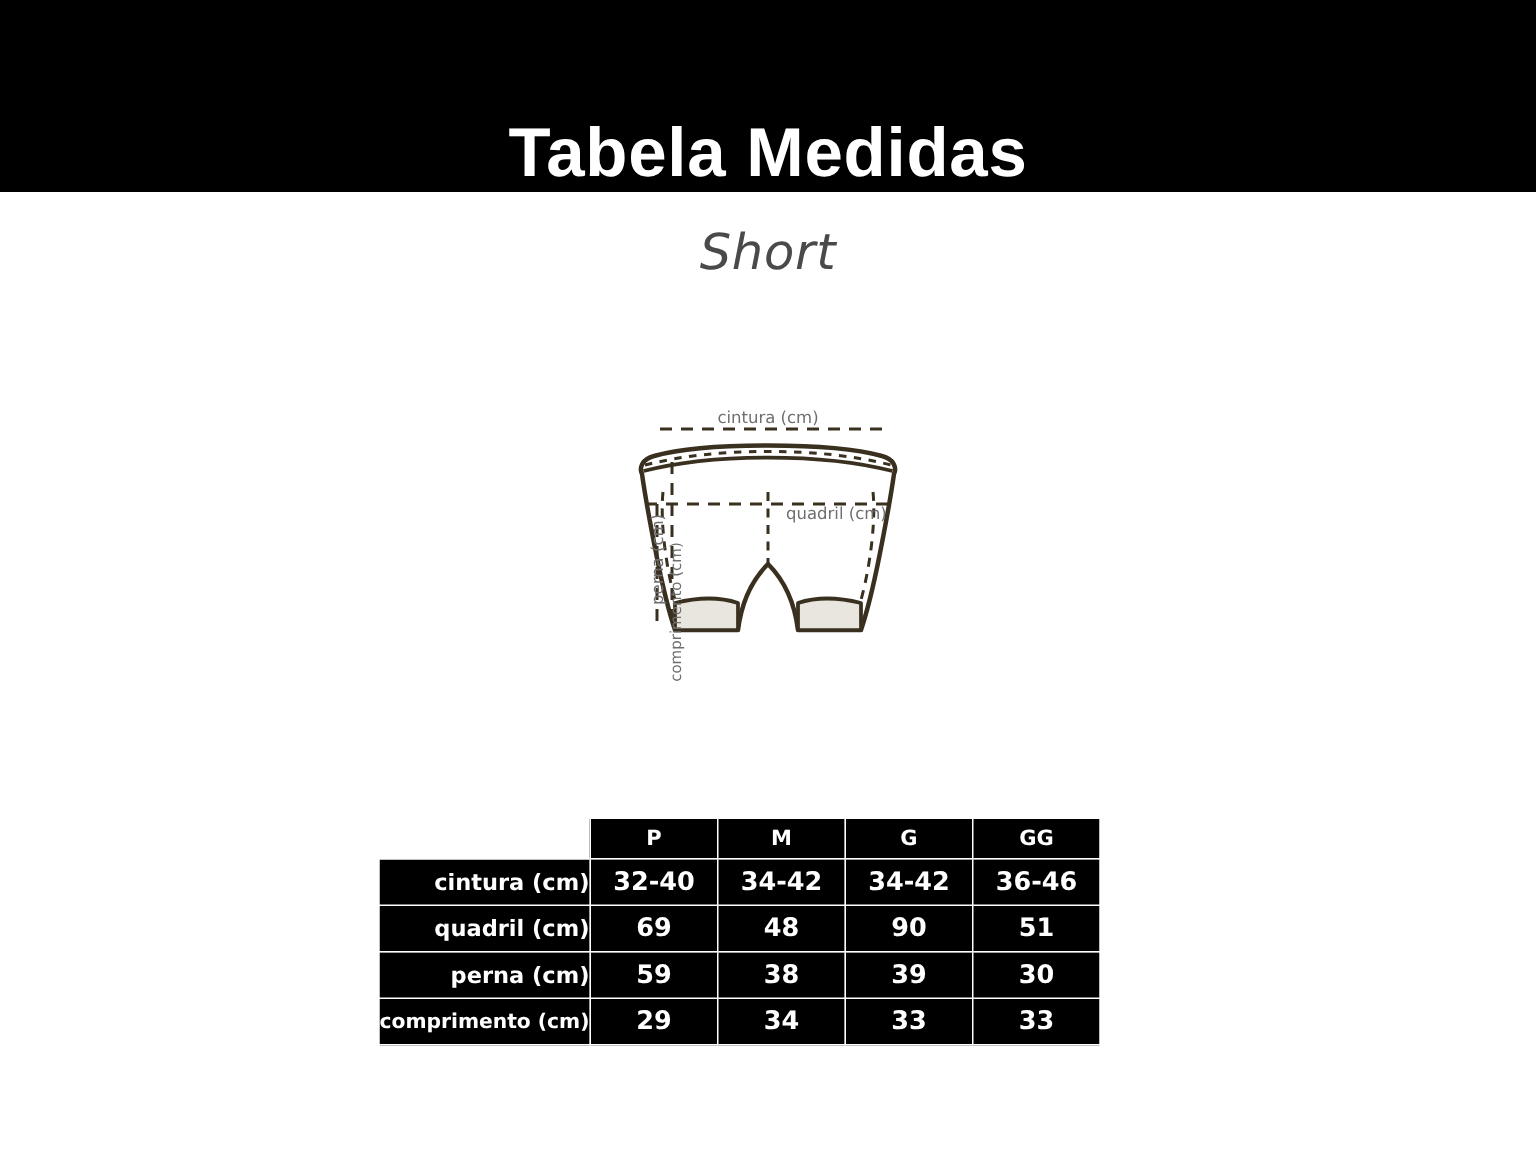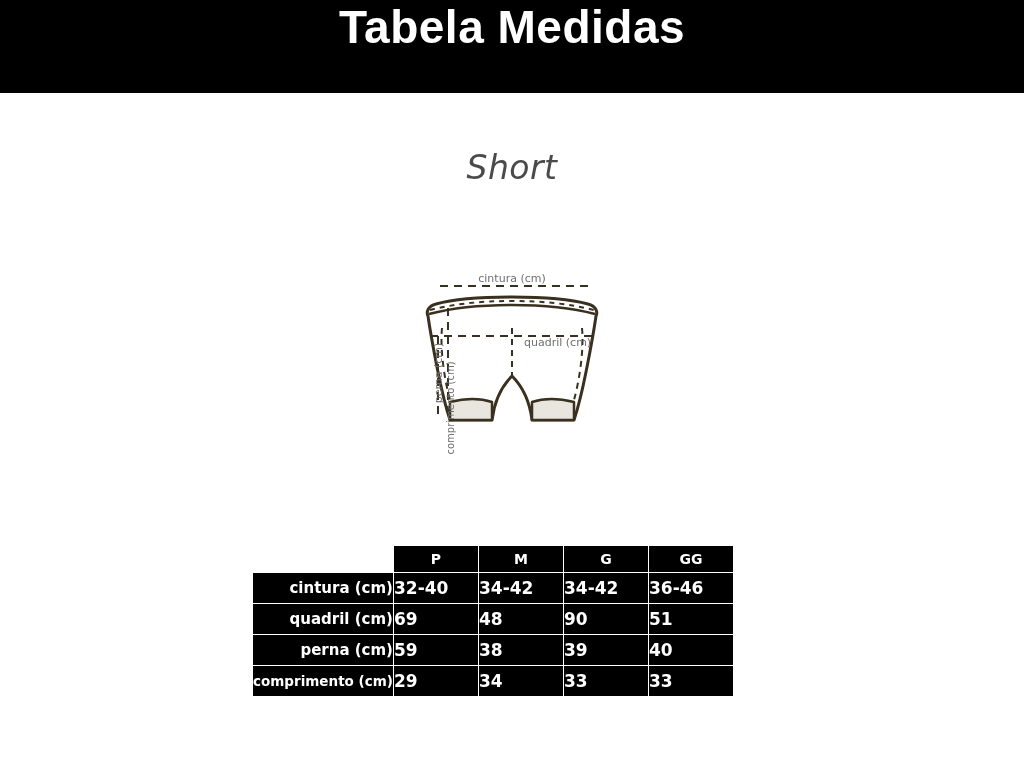--- a/index.html
+++ b/index.html
@@ -14,24 +14,24 @@
     overflow: hidden;
     position: relative;
   }
 
   
   .header-bar {
     position: absolute;
     left: 0;
     top: 0;
     width: 1024px;
-    height: 93px;
+    height: 128px;
     background: #000000;
     display: flex;
-    align-items: flex-start;
+    align-items: flex-end;
     justify-content: center;
   }
   .header-title {
     color: #ffffff;
     font-size: 46px;
     font-weight: bold;
     letter-spacing: 0.5px;
     font-family: "Liberation Sans", sans-serif;
   }
 
@@ -109,20 +109,21 @@
   .row-head.small {
     font-size: 13.5px;
   }
   .val-cell {
     background: #000000;
     color: #ffffff;
     font-size: 17px;
     font-weight: bold;
     width: 84px;
     height: 30px;
+    text-align: center;
     vertical-align: middle;
     font-family: "DejaVu Sans", sans-serif;
   }
 </style>
 </head>
 <body>
 
 <div class="header-bar">
   <div class="header-title">Tabela Medidas</div>
 </div>
@@ -186,21 +187,21 @@
         <td class="val-cell">69</td>
         <td class="val-cell">48</td>
         <td class="val-cell">90</td>
         <td class="val-cell">51</td>
       </tr>
       <tr>
         <td class="row-head">perna (cm)</td>
         <td class="val-cell">59</td>
         <td class="val-cell">38</td>
         <td class="val-cell">39</td>
-        <td class="val-cell">40</td>
+        <td class="val-cell">30</td>
       </tr>
       <tr>
         <td class="row-head small">comprimento (cm)</td>
         <td class="val-cell">29</td>
         <td class="val-cell">34</td>
         <td class="val-cell">33</td>
         <td class="val-cell">33</td>
       </tr>
     </tbody>
   </table>

